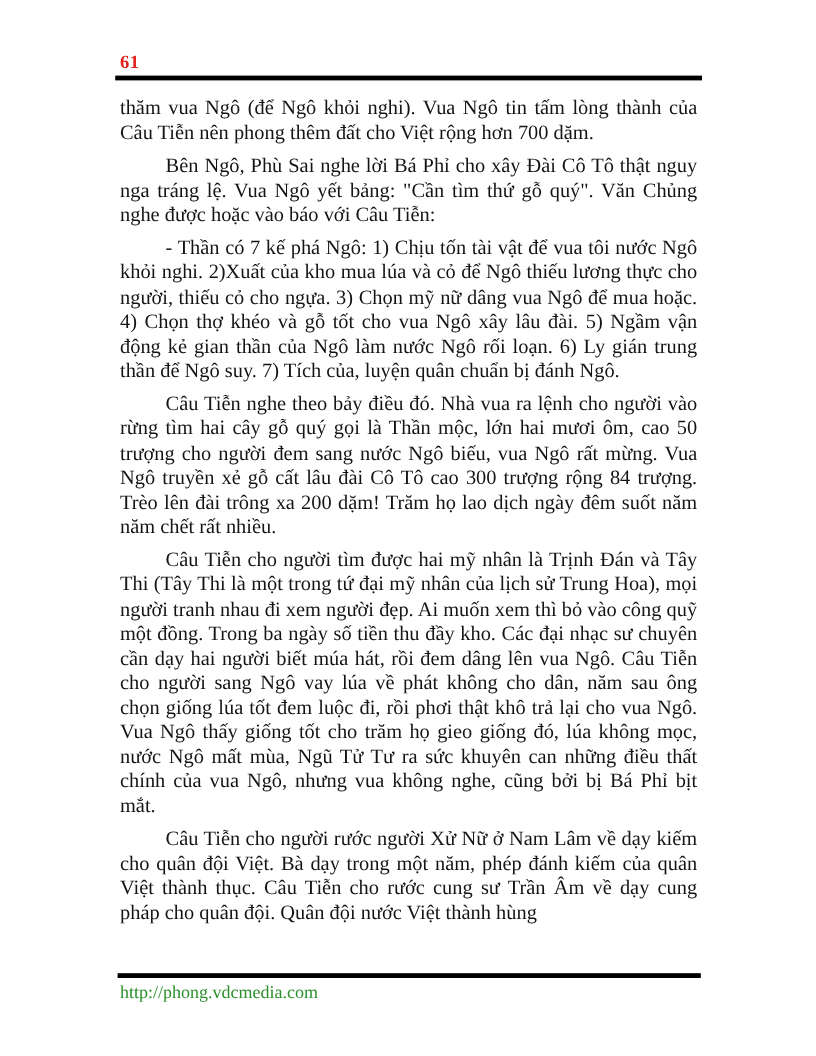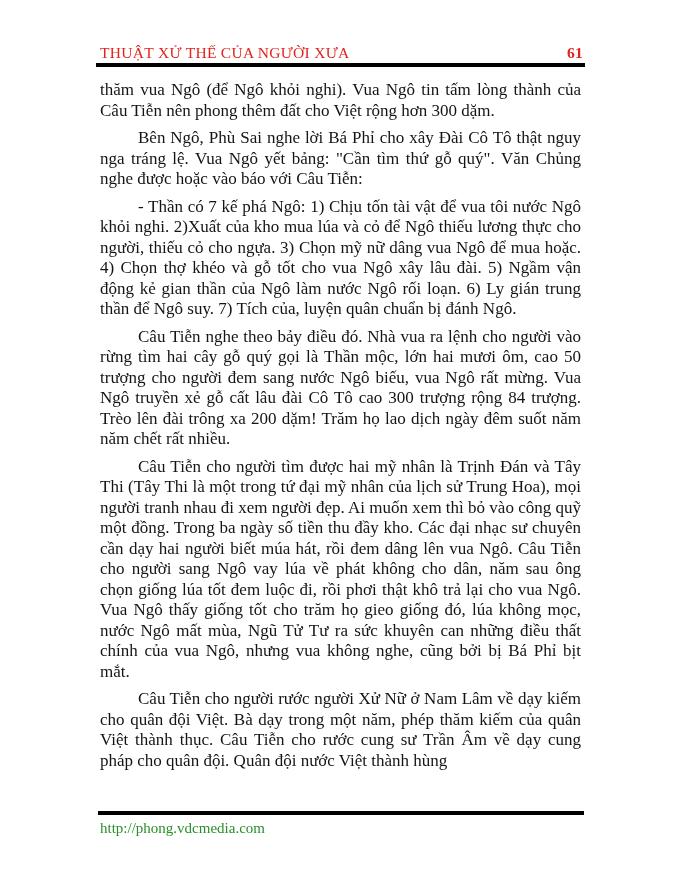--- a/index.html
+++ b/index.html
@@ -43,32 +43,31 @@
     position:absolute;left:100px;top:820px;
     color:var(--green);font-size:15px;text-decoration:none;white-space:nowrap;
   }
 </style>
 </head>
 <body>
 
 <div class="page">
 
   <div class="running-header">
-    <span class="title">THUẬT XỬ THẾ CỦA NGƯỜI XƯA</span>
     <span class="pgnum">61</span>
   </div>
 
   <div class="header-rule"></div>
 
   <div class="content">
-      <p>thăm vua Ngô (để Ngô khỏi nghi). Vua Ngô tin tấm lòng thành của Câu Tiễn nên phong thêm đất cho Việt rộng hơn 300 dặm.</p>
+      <p>thăm vua Ngô (để Ngô khỏi nghi). Vua Ngô tin tấm lòng thành của Câu Tiễn nên phong thêm đất cho Việt rộng hơn 700 dặm.</p>
       <p>Bên Ngô, Phù Sai nghe lời Bá Phỉ cho xây Đài Cô Tô thật nguy nga tráng lệ. Vua Ngô yết bảng: "Cần tìm thứ gỗ quý". Văn Chủng nghe được hoặc vào báo với Câu Tiễn:</p>
       <p>- Thần có 7 kế phá Ngô: 1) Chịu tốn tài vật để vua tôi nước Ngô khỏi nghi. 2)Xuất của kho mua lúa và cỏ để Ngô thiếu lương thực cho người, thiếu cỏ cho ngựa. 3) Chọn mỹ nữ dâng vua Ngô để mua hoặc. 4) Chọn thợ khéo và gỗ tốt cho vua Ngô xây lâu đài. 5) Ngầm vận động kẻ gian thần của Ngô làm nước Ngô rối loạn. 6) Ly gián trung thần để Ngô suy. 7) Tích của, luyện quân chuẩn bị đánh Ngô.</p>
       <p>Câu Tiễn nghe theo bảy điều đó. Nhà vua ra lệnh cho người vào rừng tìm hai cây gỗ quý gọi là Thần mộc, lớn hai mươi ôm, cao 50 trượng cho người đem sang nước Ngô biếu, vua Ngô rất mừng. Vua Ngô truyền xẻ gỗ cất lâu đài Cô Tô cao 300 trượng rộng 84 trượng. Trèo lên đài trông xa 200 dặm! Trăm họ lao dịch ngày đêm suốt năm năm chết rất nhiều.</p>
       <p>Câu Tiễn cho người tìm được hai mỹ nhân là Trịnh Đán và Tây Thi (Tây Thi là một trong tứ đại mỹ nhân của lịch sử Trung Hoa), mọi người tranh nhau đi xem người đẹp. Ai muốn xem thì bỏ vào công quỹ một đồng. Trong ba ngày số tiền thu đầy kho. Các đại nhạc sư chuyên cần dạy hai người biết múa hát, rồi đem dâng lên vua Ngô. Câu Tiễn cho người sang Ngô vay lúa về phát không cho dân, năm sau ông chọn giống lúa tốt đem luộc đi, rồi phơi thật khô trả lại cho vua Ngô. Vua Ngô thấy giống tốt cho trăm họ gieo giống đó, lúa không mọc, nước Ngô mất mùa, Ngũ Tử Tư ra sức khuyên can những điều thất chính của vua Ngô, nhưng vua không nghe, cũng bởi bị Bá Phỉ bịt mắt.</p>
-      <p>Câu Tiễn cho người rước người Xử Nữ ở Nam Lâm về dạy kiếm cho quân đội Việt. Bà dạy trong một năm, phép thăm kiếm của quân Việt thành thục. Câu Tiễn cho rước cung sư Trần Âm về dạy cung pháp cho quân đội. Quân đội nước Việt thành hùng</p>
+      <p>Câu Tiễn cho người rước người Xử Nữ ở Nam Lâm về dạy kiếm cho quân đội Việt. Bà dạy trong một năm, phép đánh kiếm của quân Việt thành thục. Câu Tiễn cho rước cung sư Trần Âm về dạy cung pháp cho quân đội. Quân đội nước Việt thành hùng</p>
     </div>
 
   <div class="footer-rule"></div>
 
   <a class="footer-link" href="#">http://phong.vdcmedia.com</a>
 
 </div>
 
 </body></html>

